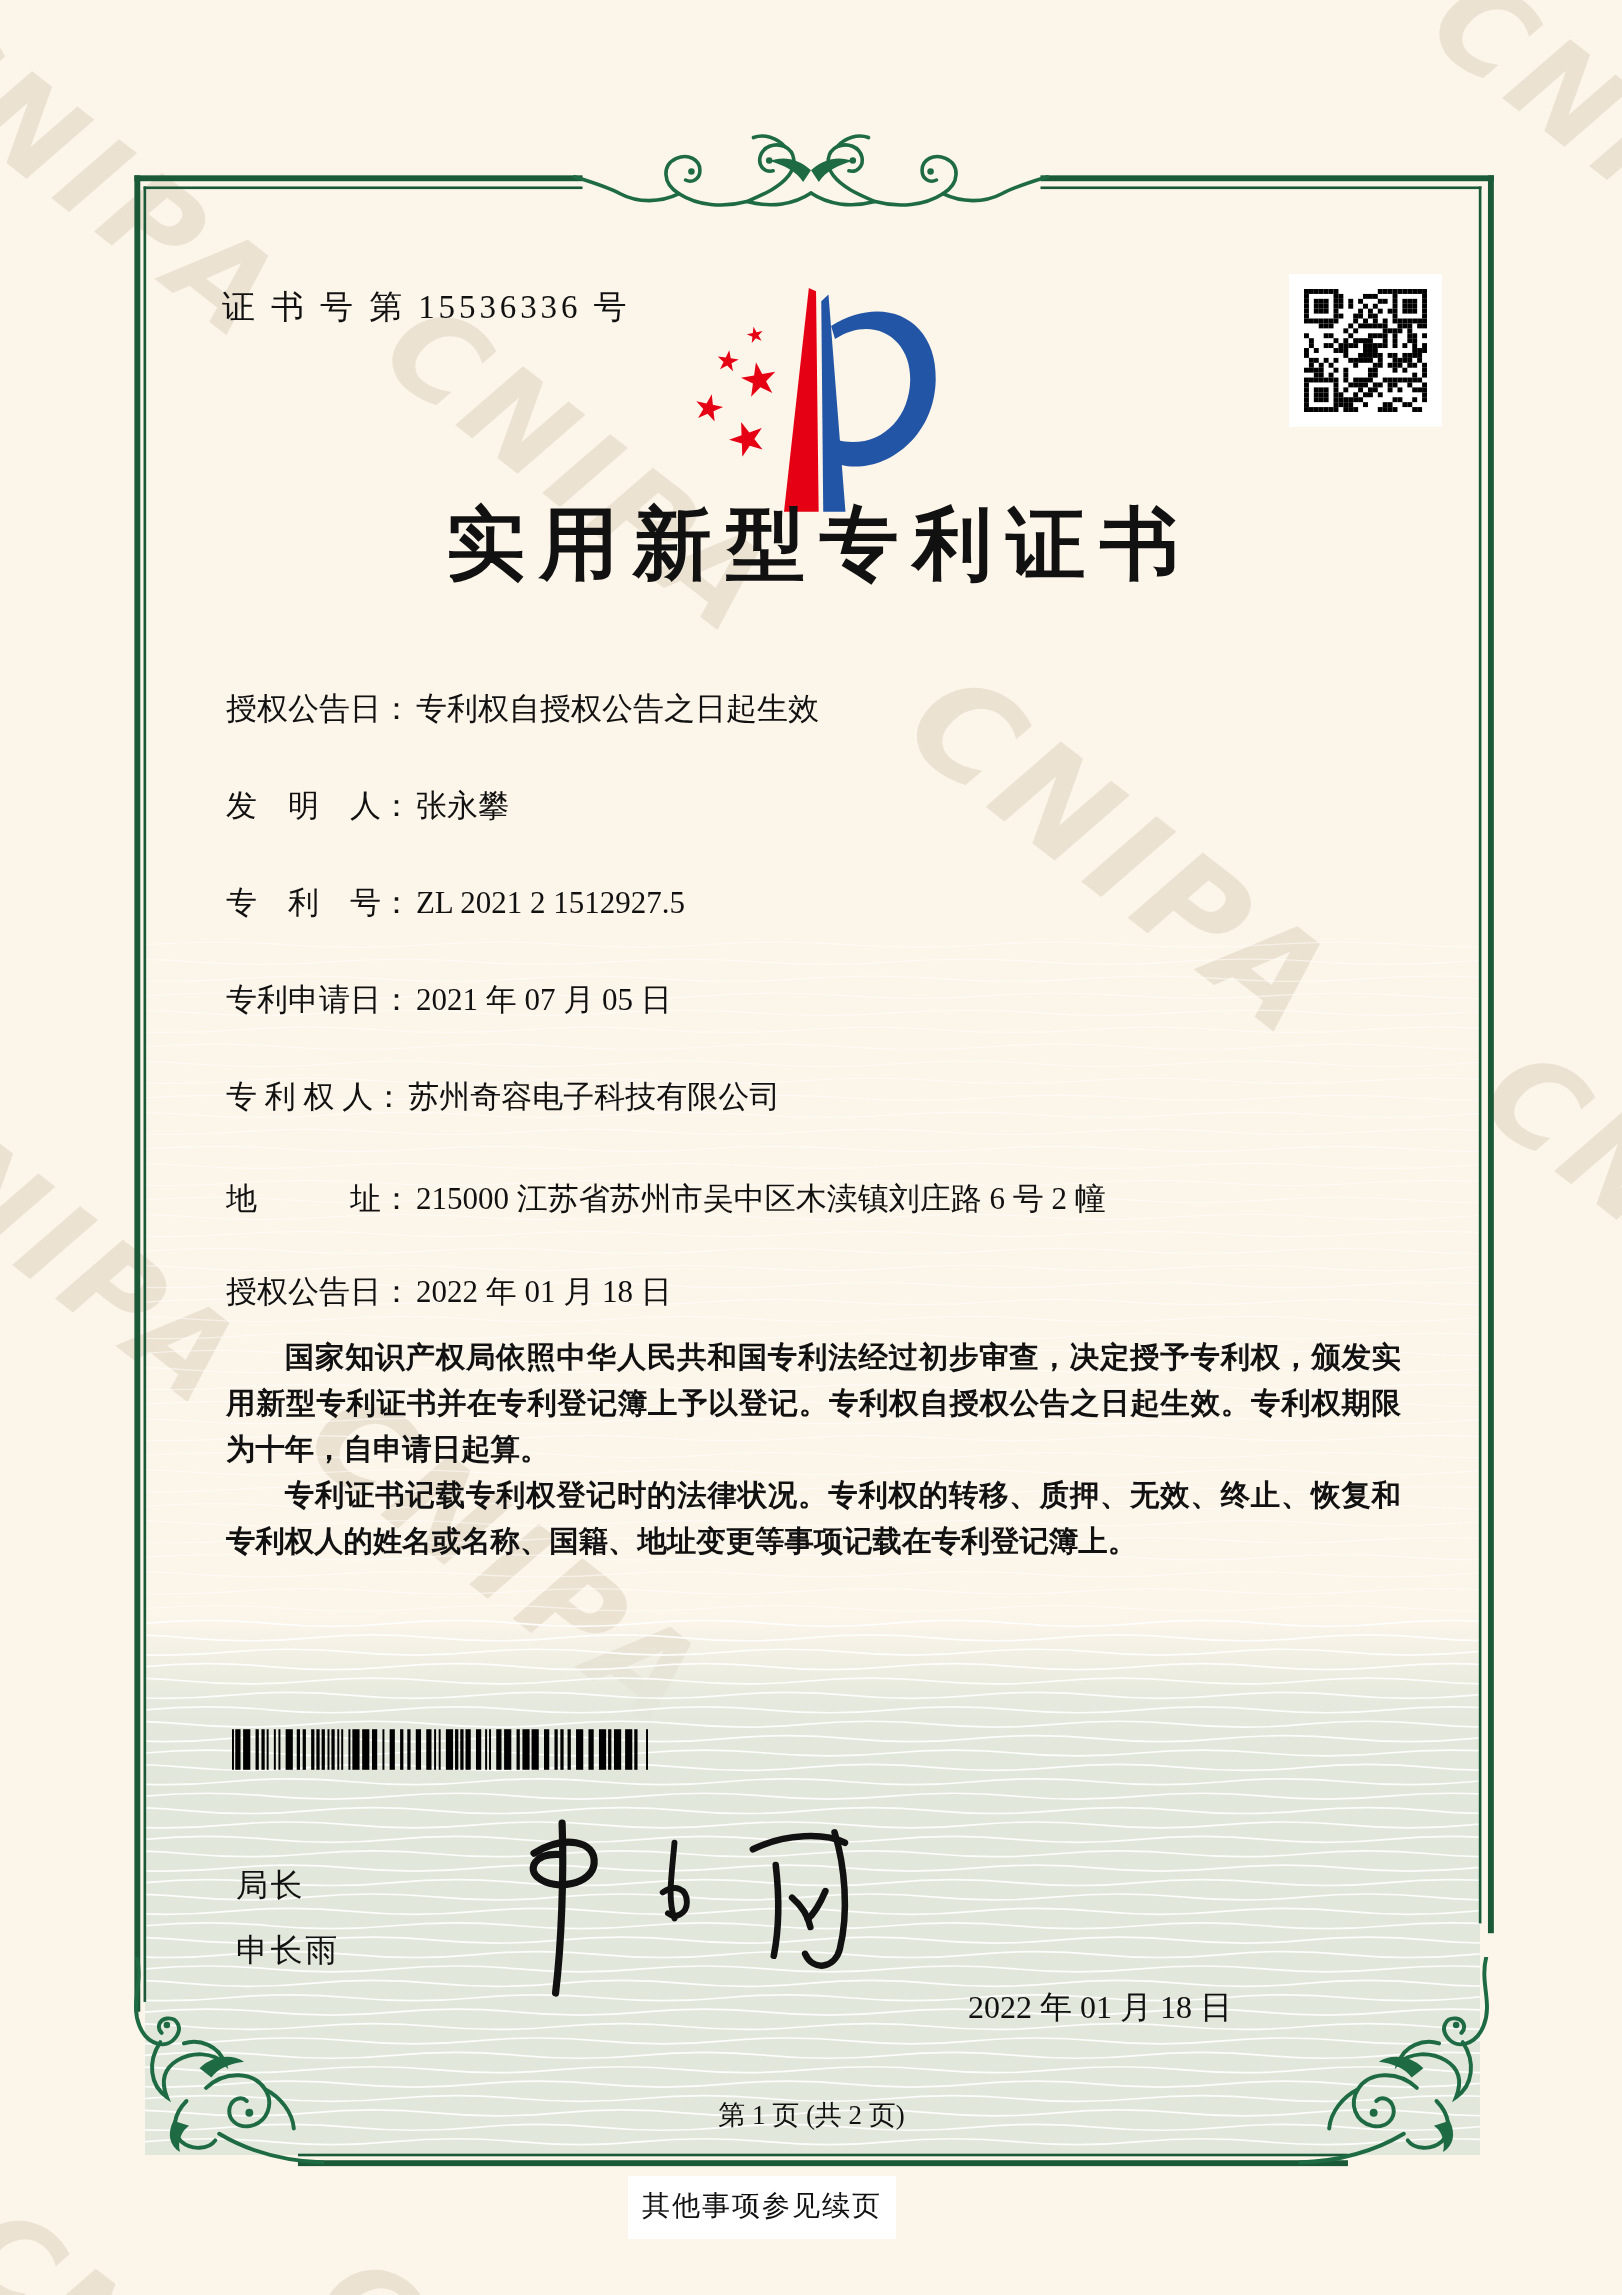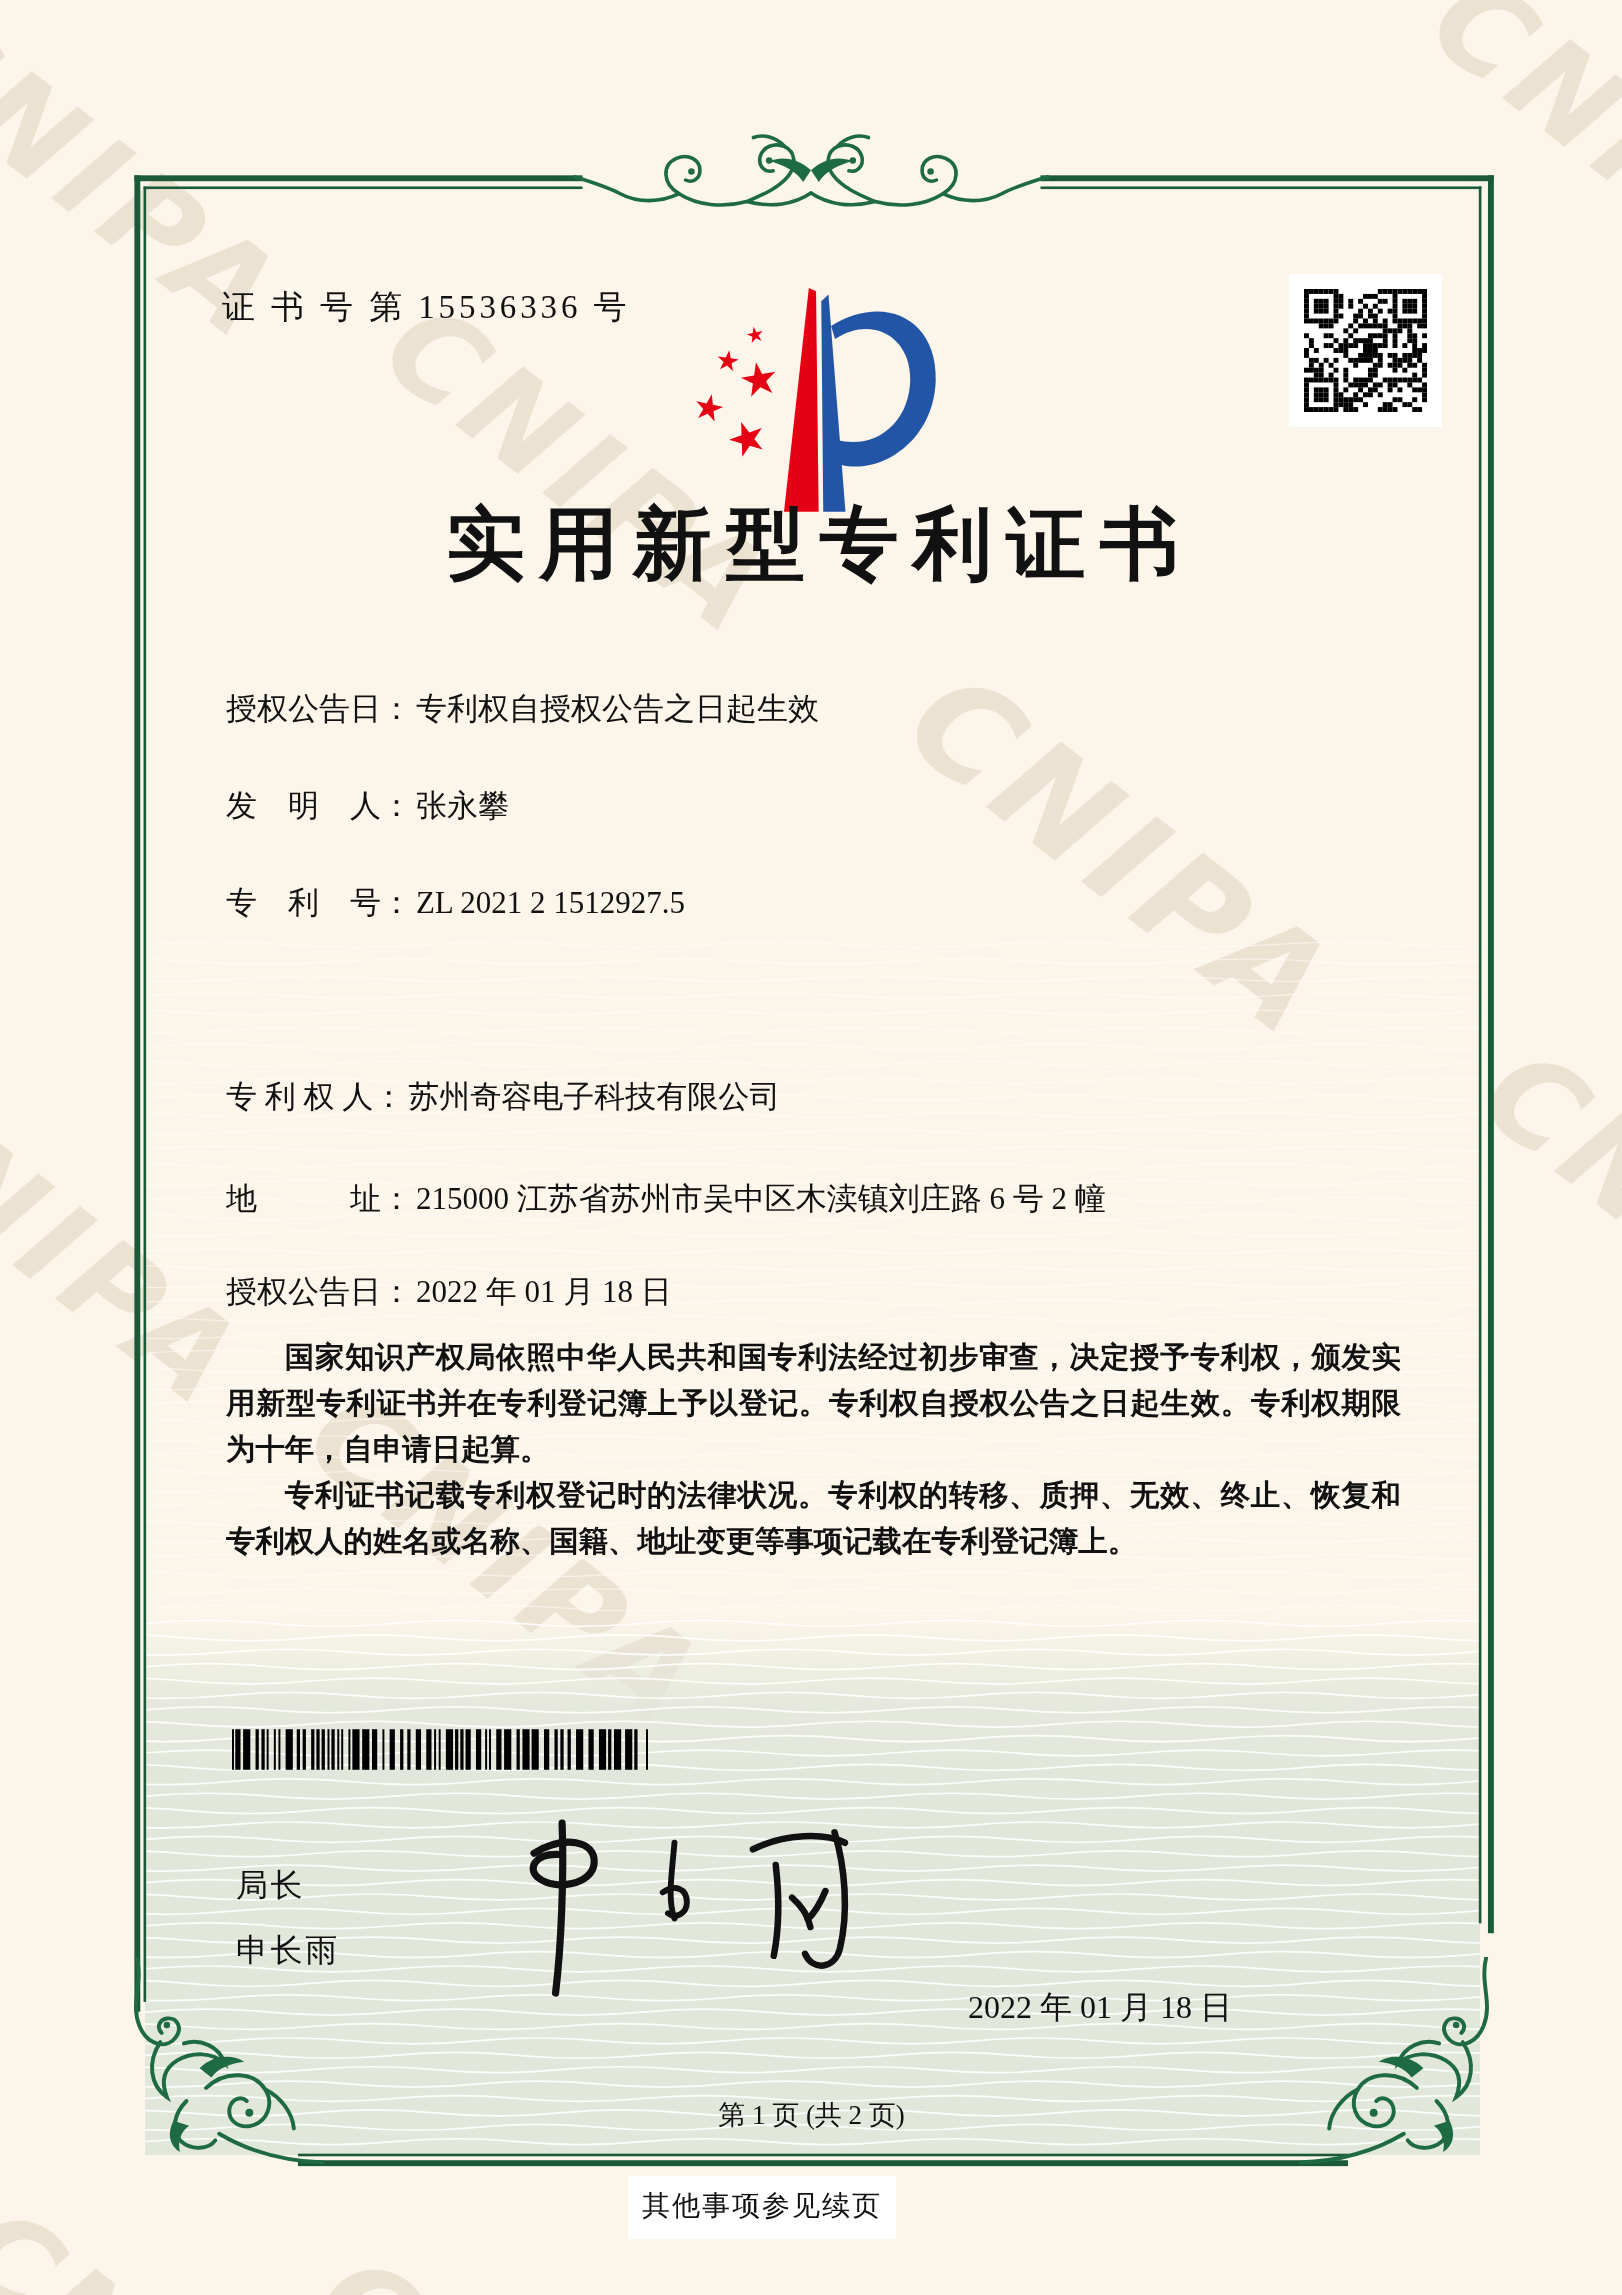--- a/index.html
+++ b/index.html
@@ -546,20 +546,23 @@
 
   <div class="content row" style="top:688px">
     <span class="lbl">授权公告日：</span><span class="val">专利权自授权公告之日起生效</span>
   </div>
   <div class="content row" style="top:785px">
     <span class="lbl">发　明　人：</span><span class="val">张永攀</span>
   </div>
   <div class="content row" style="top:882px">
     <span class="lbl">专　利　号：</span><span class="val">ZL 2021 2 1512927.5</span>
   </div>
+  <div class="content row" style="top:979px">
+    <span class="lbl">专利申请日：</span><span class="val">2021 年 07 月 05 日</span>
+  </div>
   <div class="content row" style="top:1076px">
     <span class="lbl">专 利 权 人：</span><span class="val">苏州奇容电子科技有限公司</span>
   </div>
   <div class="content row" style="top:1178px">
     <span class="lbl">地　　　址：</span><span class="val">215000 江苏省苏州市吴中区木渎镇刘庄路 6 号 2 幢</span>
   </div>
   <div class="content row" style="top:1271px">
     <span class="lbl">授权公告日：</span><span class="val">2022 年 01 月 18 日</span>
   </div>
 

